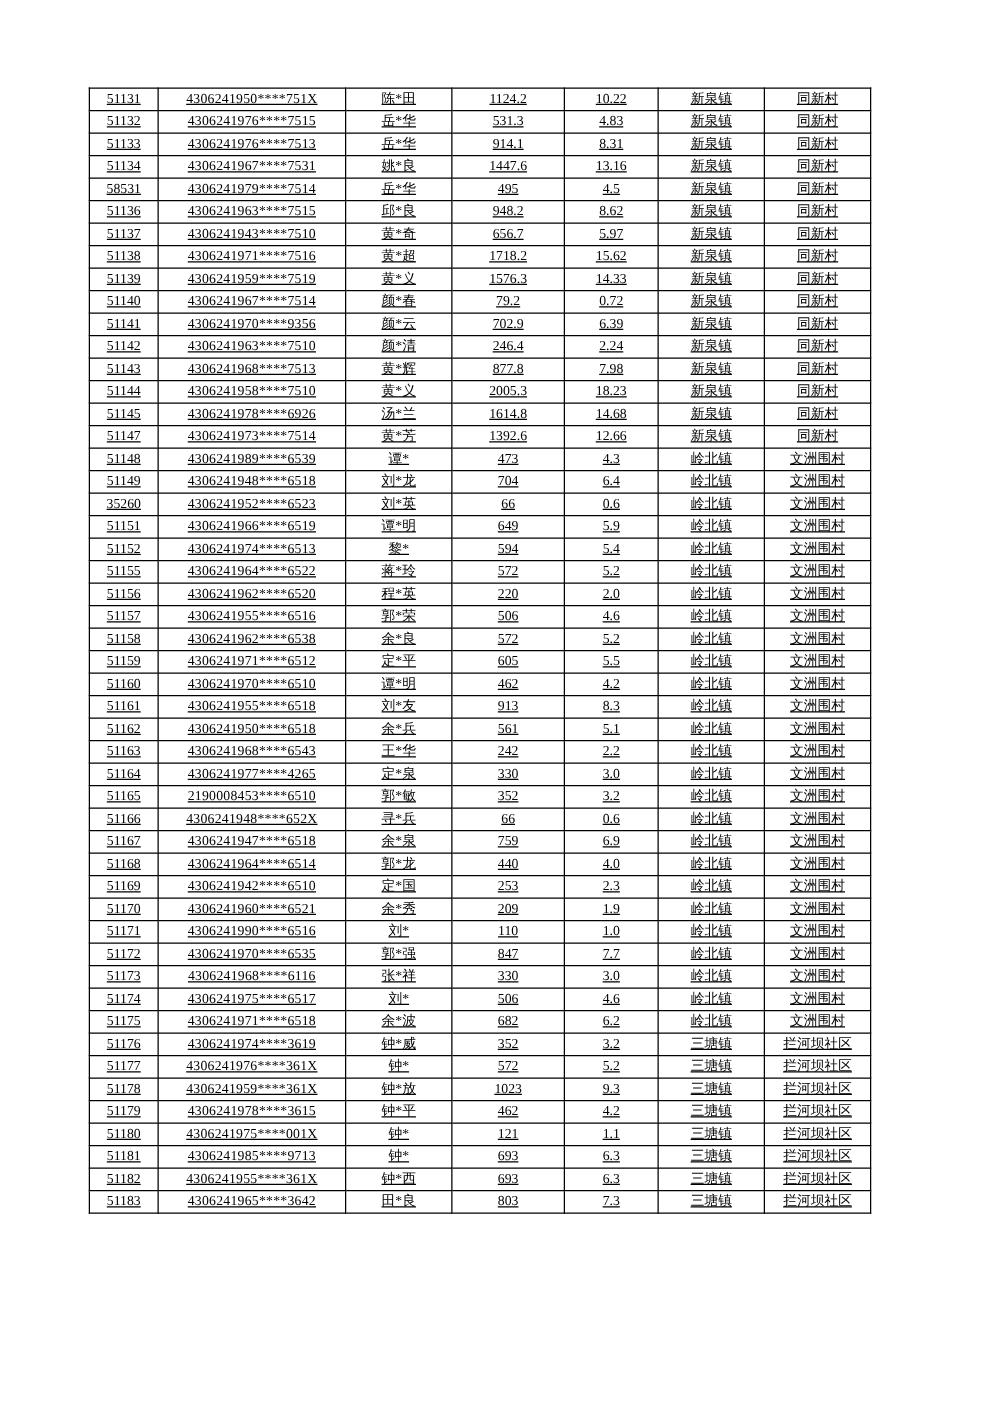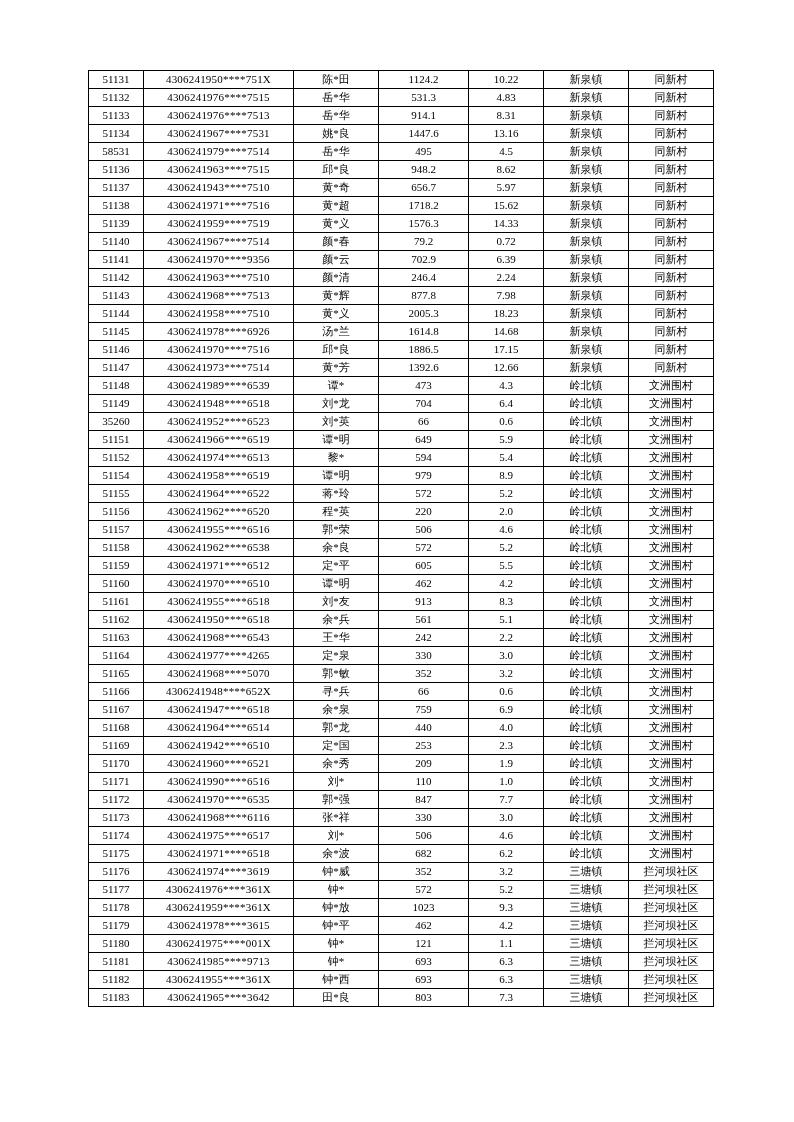--- a/index.html
+++ b/index.html
@@ -14,25 +14,26 @@
     font-family: "Liberation Serif", "DejaVu Serif", serif;
     color: #000000;
   }
   .page {
     position: absolute;
     inset: 0;
     background: #ffffff;
   }
   table.data-table {
     position: absolute;
-    left: 88px;
+    left: 71px;
     top: 70px;
     width: 625px;
     border-collapse: collapse;
     table-layout: fixed;
+    text-decoration: underline;
   }
   table.data-table td {
     border: 1px solid #000000;
     height: 17px;
     line-height: 17px;
     padding: 0 2px;
     text-align: center;
     vertical-align: middle;
     font-size: 11px;
     white-space: nowrap;
@@ -187,29 +188,20 @@
         <tr>
           <td class="col-seq">51145</td>
           <td class="col-id_number">4306241978****6926</td>
           <td class="col-name">汤*兰</td>
           <td class="col-amount">1614.8</td>
           <td class="col-rate">14.68</td>
           <td class="col-town">新泉镇</td>
           <td class="col-village">同新村</td>
         </tr>
         <tr>
-          <td class="col-seq">51146</td>
-          <td class="col-id_number">4306241970****7516</td>
-          <td class="col-name">邱*良</td>
-          <td class="col-amount">1886.5</td>
-          <td class="col-rate">17.15</td>
-          <td class="col-town">新泉镇</td>
-          <td class="col-village">同新村</td>
-        </tr>
-        <tr>
           <td class="col-seq">51147</td>
           <td class="col-id_number">4306241973****7514</td>
           <td class="col-name">黄*芳</td>
           <td class="col-amount">1392.6</td>
           <td class="col-rate">12.66</td>
           <td class="col-town">新泉镇</td>
           <td class="col-village">同新村</td>
         </tr>
         <tr>
           <td class="col-seq">51148</td>
@@ -250,29 +242,20 @@
         <tr>
           <td class="col-seq">51152</td>
           <td class="col-id_number">4306241974****6513</td>
           <td class="col-name">黎*</td>
           <td class="col-amount">594</td>
           <td class="col-rate">5.4</td>
           <td class="col-town">岭北镇</td>
           <td class="col-village">文洲围村</td>
         </tr>
         <tr>
-          <td class="col-seq">51154</td>
-          <td class="col-id_number">4306241958****6519</td>
-          <td class="col-name">谭*明</td>
-          <td class="col-amount">979</td>
-          <td class="col-rate">8.9</td>
-          <td class="col-town">岭北镇</td>
-          <td class="col-village">文洲围村</td>
-        </tr>
-        <tr>
           <td class="col-seq">51155</td>
           <td class="col-id_number">4306241964****6522</td>
           <td class="col-name">蒋*玲</td>
           <td class="col-amount">572</td>
           <td class="col-rate">5.2</td>
           <td class="col-town">岭北镇</td>
           <td class="col-village">文洲围村</td>
         </tr>
         <tr>
           <td class="col-seq">51156</td>
@@ -350,21 +333,21 @@
           <td class="col-seq">51164</td>
           <td class="col-id_number">4306241977****4265</td>
           <td class="col-name">定*泉</td>
           <td class="col-amount">330</td>
           <td class="col-rate">3.0</td>
           <td class="col-town">岭北镇</td>
           <td class="col-village">文洲围村</td>
         </tr>
         <tr>
           <td class="col-seq">51165</td>
-          <td class="col-id_number">4306241968****5070</td>
+          <td class="col-id_number">2190008453****6510</td>
           <td class="col-name">郭*敏</td>
           <td class="col-amount">352</td>
           <td class="col-rate">3.2</td>
           <td class="col-town">岭北镇</td>
           <td class="col-village">文洲围村</td>
         </tr>
         <tr>
           <td class="col-seq">51166</td>
           <td class="col-id_number">4306241948****652X</td>
           <td class="col-name">寻*兵</td>

